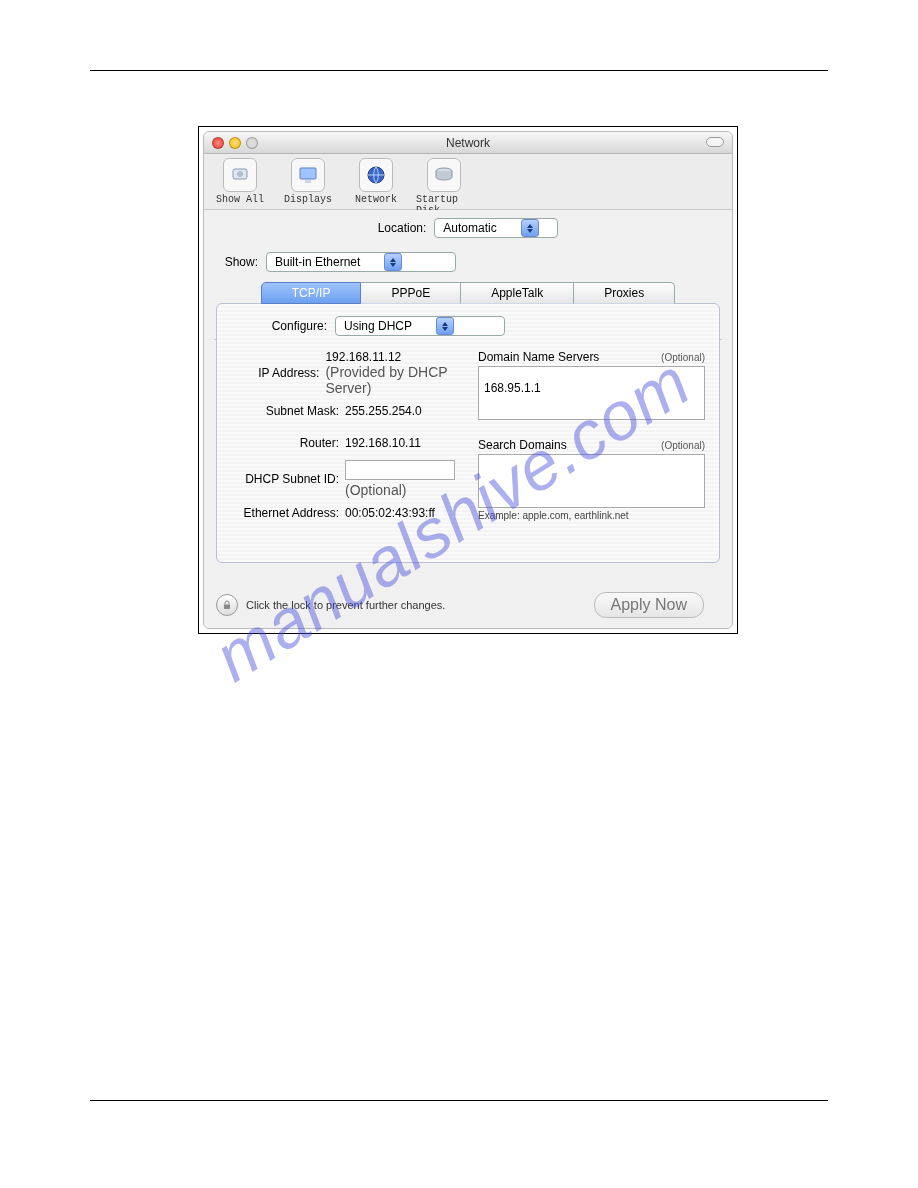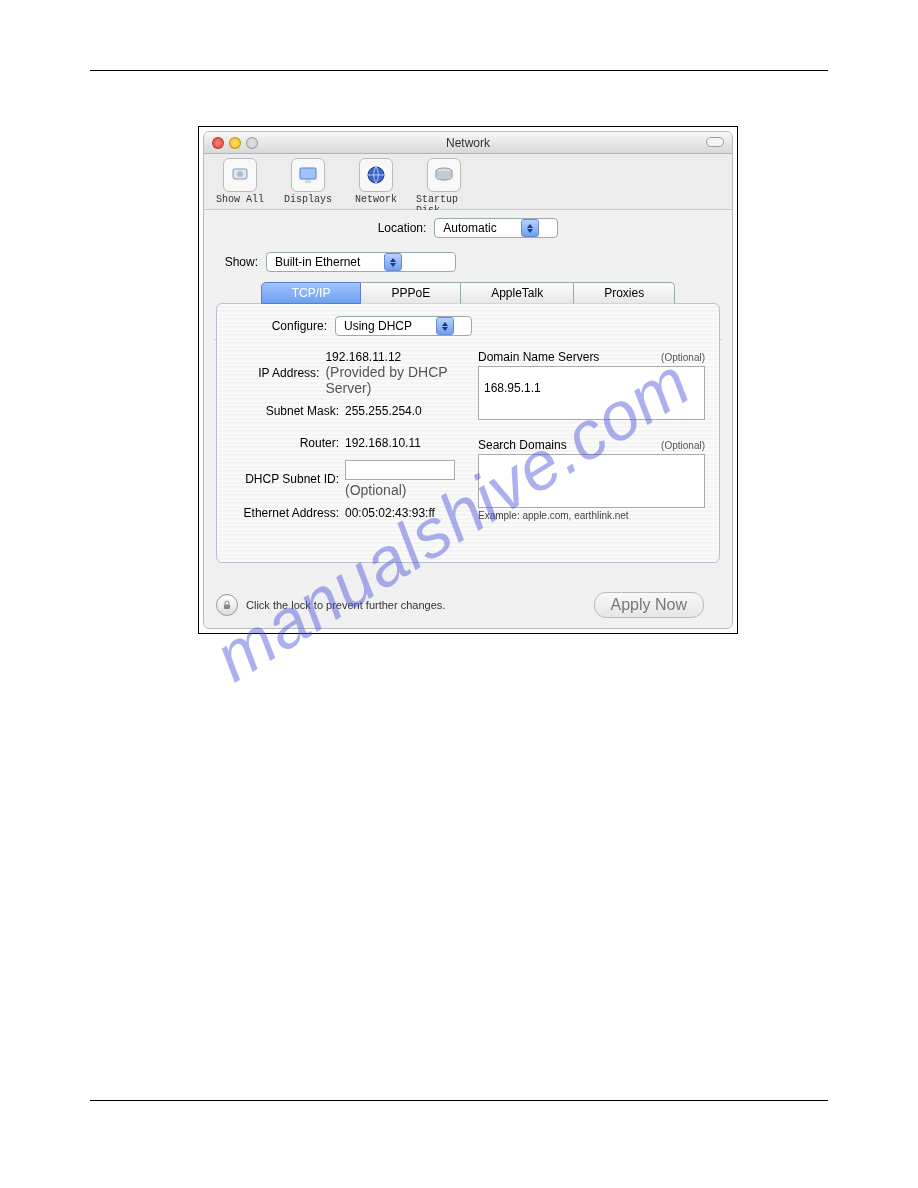--- a/index.html
+++ b/index.html
@@ -202,21 +202,21 @@
         <div class="tab active">TCP/IP</div>
         <div class="tab">PPPoE</div>
         <div class="tab">AppleTalk</div>
         <div class="tab">Proxies</div>
       </div>
 
       <div class="panel">
 
         <div class="cfg-row">
           <span class="lbl">Configure:</span>
-          <div class="aqua-select" style="width:137px">
+          <div class="aqua-select" style="width:170px">
             <span class="sel-text">Using DHCP</span>
             <span class="aqua-arrows"></span>
           </div>
         </div>
 
         <div class="two-col">
           <div class="col-left">
             <div class="info-row">
               <div class="k">IP Address:</div>
               <div>

